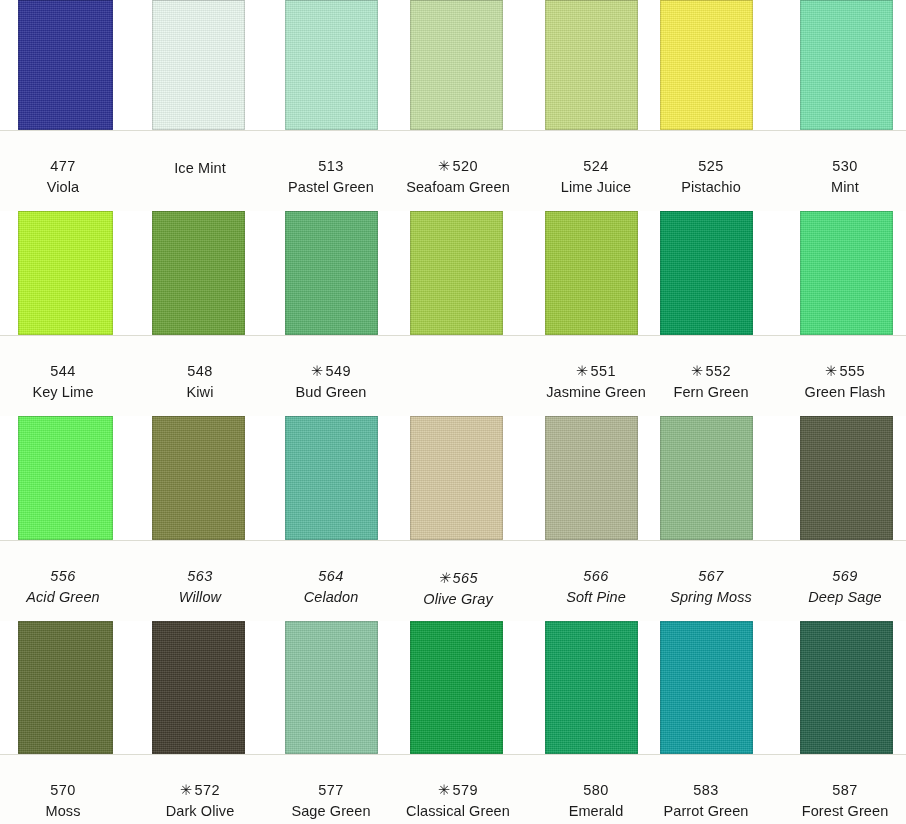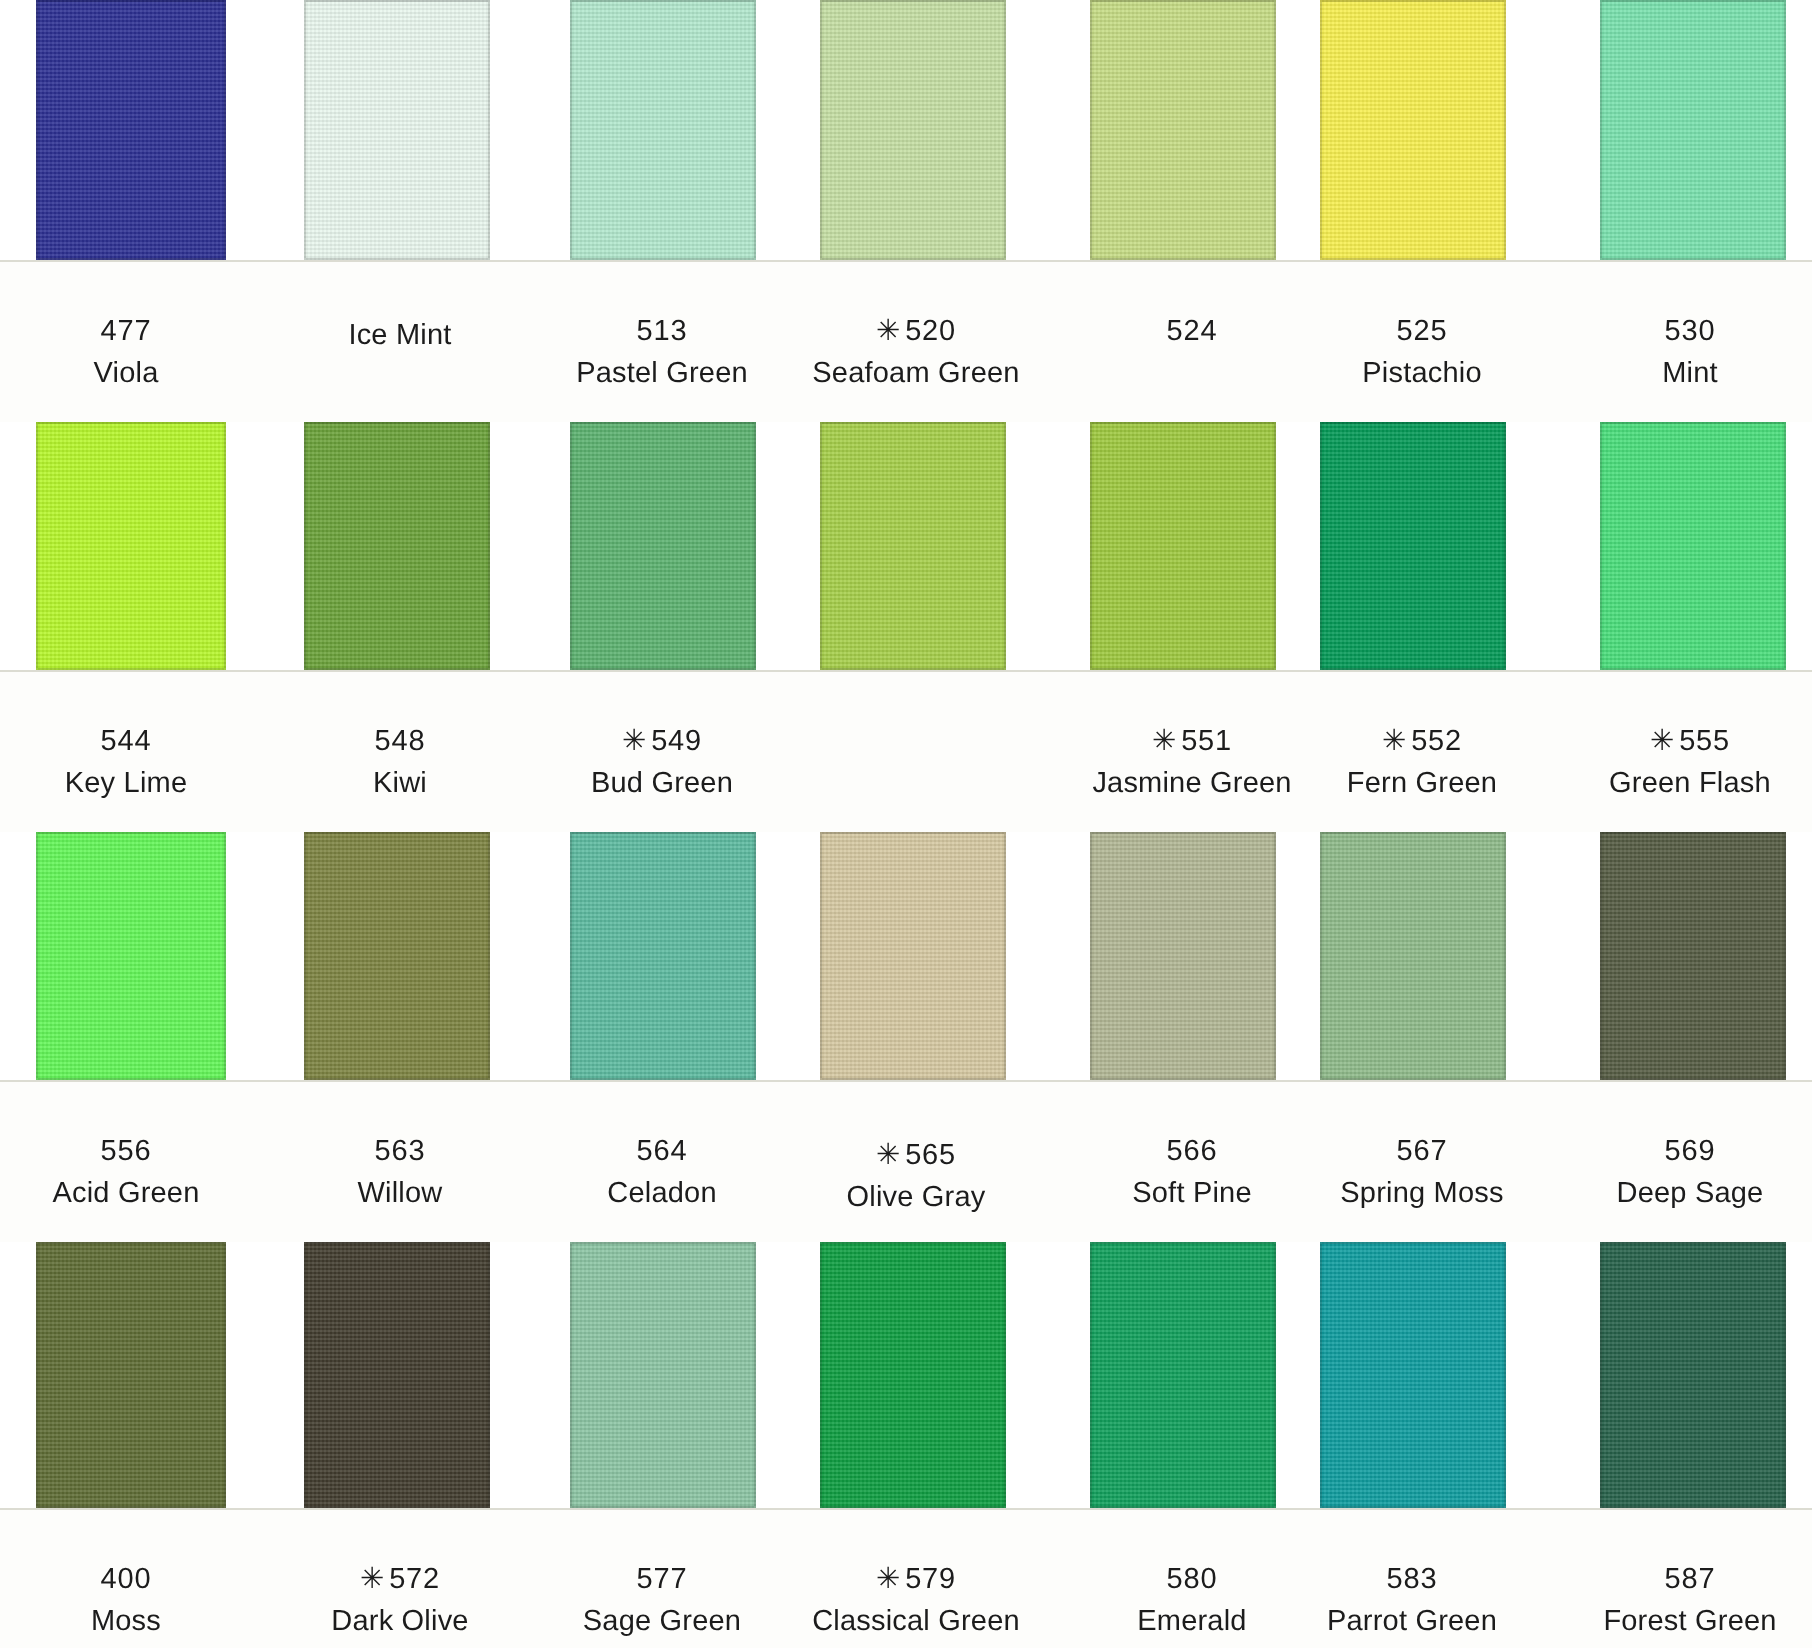--- a/index.html
+++ b/index.html
@@ -130,20 +130,21 @@
       <div class="label-cell" style="left: 241px; width: 180px; top: 26px;">
         <div class="code"><span>513</span></div>
         <div class="cname">Pastel Green</div>
       </div>
       <div class="label-cell" style="left: 368px; width: 180px; top: 26px;">
         <div class="code"><span class="star">✳</span><span>520</span></div>
         <div class="cname">Seafoam Green</div>
       </div>
       <div class="label-cell" style="left: 506px; width: 180px; top: 26px;">
         <div class="code"><span>524</span></div>
+        <div class="cname">Lime Juice</div>
       </div>
       <div class="label-cell" style="left: 621px; width: 180px; top: 26px;">
         <div class="code"><span>525</span></div>
         <div class="cname">Pistachio</div>
       </div>
       <div class="label-cell" style="left: 755px; width: 180px; top: 26px;">
         <div class="code"><span>530</span></div>
         <div class="cname">Mint</div>
       </div>
     </div>
@@ -212,21 +213,21 @@
       <div class="swatch-cell" style="left: 545px; width: 93px;">
         <div class="swatch" title="Soft Pine" style="background-color: rgb(178, 183, 149);"></div>
       </div>
       <div class="swatch-cell" style="left: 660px; width: 93px;">
         <div class="swatch" title="Spring Moss" style="background-color: rgb(143, 187, 138);"></div>
       </div>
       <div class="swatch-cell" style="left: 800px; width: 93px;">
         <div class="swatch" title="Deep Sage" style="background-color: rgb(85, 92, 67);"></div>
       </div>
     </div>
-    <div class="label-band" style="height: 80px;">
+    <div class="label-band" style="height: 80px; font-style: italic;">
       <div class="label-cell" style="left: -27px; width: 180px; top: 26px;">
         <div class="code"><span>556</span></div>
         <div class="cname">Acid Green</div>
       </div>
       <div class="label-cell" style="left: 110px; width: 180px; top: 26px;">
         <div class="code"><span>563</span></div>
         <div class="cname">Willow</div>
       </div>
       <div class="label-cell" style="left: 241px; width: 180px; top: 26px;">
         <div class="code"><span>564</span></div>
@@ -267,21 +268,21 @@
       </div>
       <div class="swatch-cell" style="left: 660px; width: 93px;">
         <div class="swatch" title="Parrot Green" style="background-color: rgb(15, 157, 159);"></div>
       </div>
       <div class="swatch-cell" style="left: 800px; width: 93px;">
         <div class="swatch" title="Forest Green" style="background-color: rgb(38, 97, 74);"></div>
       </div>
     </div>
     <div class="label-band" style="height: 78px;">
       <div class="label-cell" style="left: -27px; width: 180px; top: 26px;">
-        <div class="code"><span>400</span></div>
+        <div class="code"><span>570</span></div>
         <div class="cname">Moss</div>
       </div>
       <div class="label-cell" style="left: 110px; width: 180px; top: 26px;">
         <div class="code"><span class="star">✳</span><span>572</span></div>
         <div class="cname">Dark Olive</div>
       </div>
       <div class="label-cell" style="left: 241px; width: 180px; top: 26px;">
         <div class="code"><span>577</span></div>
         <div class="cname">Sage Green</div>
       </div>

